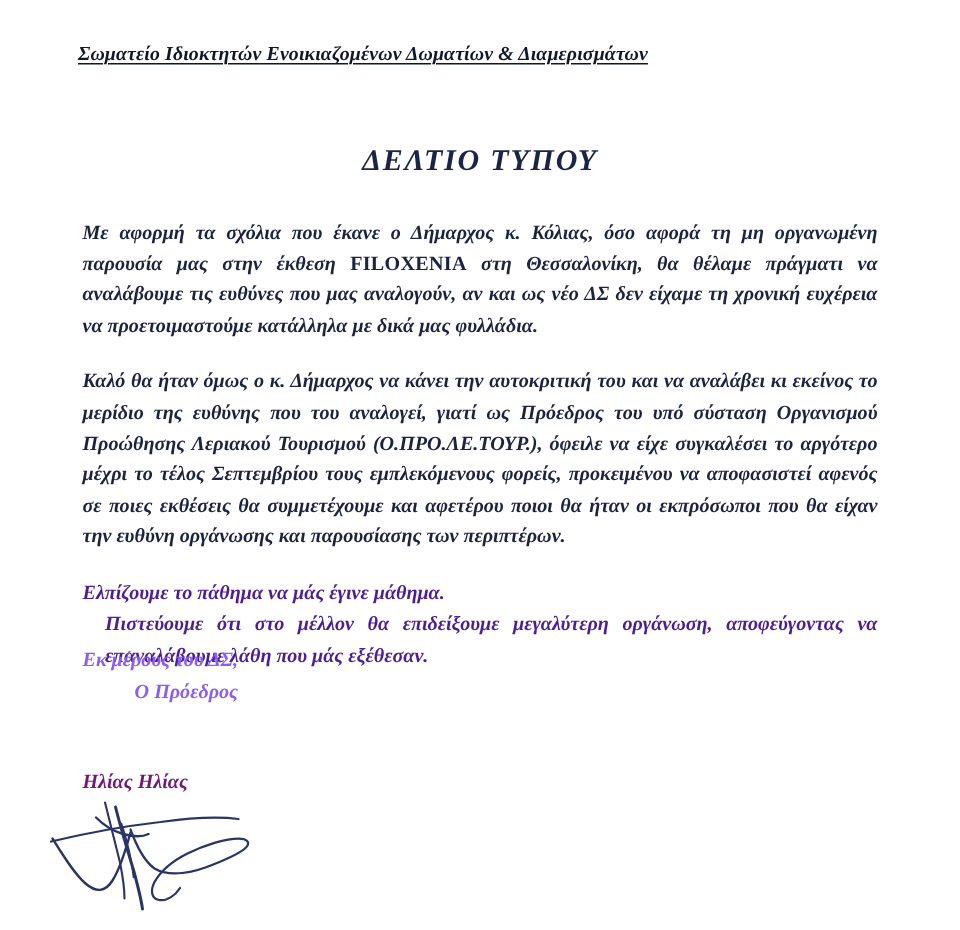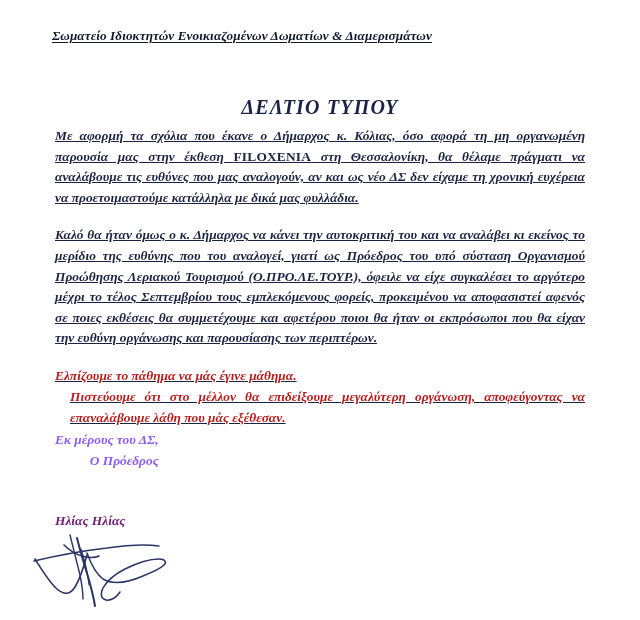--- a/index.html
+++ b/index.html
@@ -54,23 +54,22 @@
     font-weight: bold;
     font-size: 20px;
     letter-spacing: 1.2px;
     color: #1b2446;
   }
 
   
   .body-block {
     position: absolute;
     left: 55px;
-    top: 126px;
+    top: 145px;
     width: 530px;
-    text-decoration: underline;
   }
 
   p.para {
     margin: 0 0 17px 0;
     font-style: italic;
     font-weight: bold;
     font-size: 13.4px;
     line-height: 20.6px;
     text-align: justify;
     text-justify: inter-word;
@@ -84,21 +83,21 @@
   }
 
   .tight-lines {
     margin: 0;
   }
   .tight-lines .line {
     font-style: italic;
     font-weight: bold;
     font-size: 13.4px;
     line-height: 20.8px;
-    color: #b91c1c;
+    color: #4c1d95;
   }
   .tight-lines .line.justified {
     text-align: justify;
     text-justify: inter-word;
     margin-left: 15px;
   }
 
   
   .closing {
     position: absolute;

